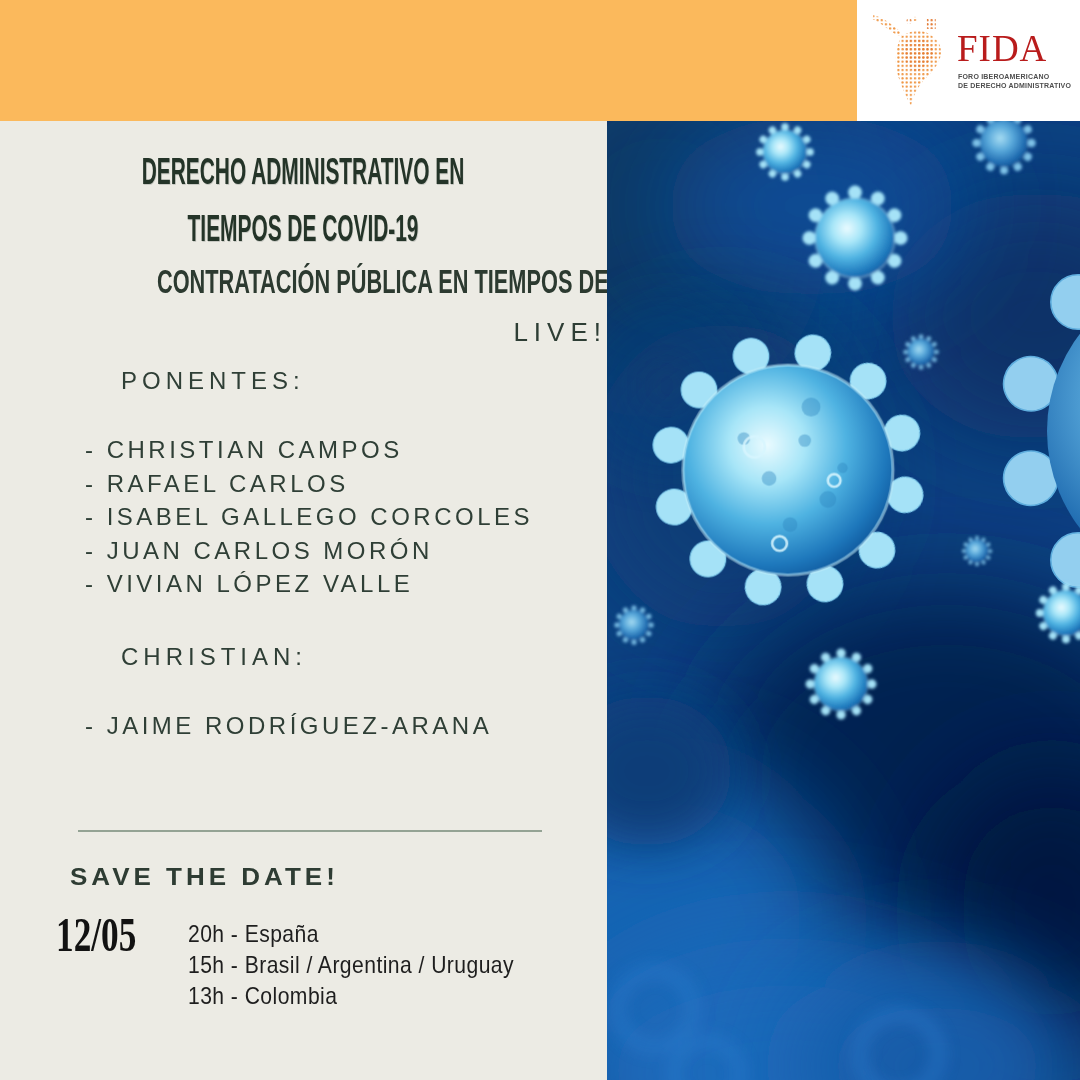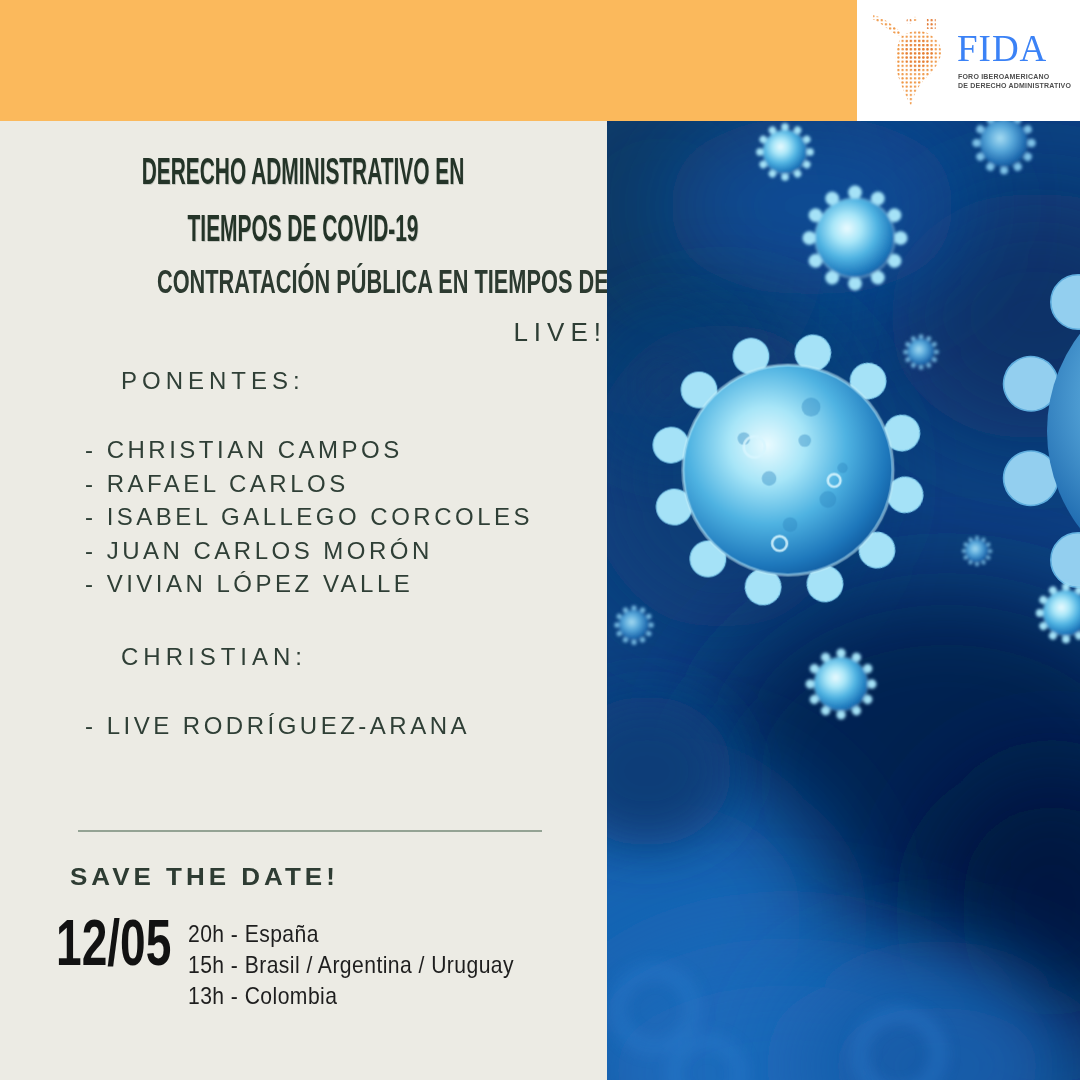--- a/index.html
+++ b/index.html
@@ -11,21 +11,21 @@
     -webkit-font-smoothing:antialiased;
   }
 
   
   .top-bar { position:absolute; left:0; top:0; width:857px; height:121px; background:#FBB95C; }
   .logo-box { position:absolute; left:857px; top:0; width:223px; height:121px; background:#FFFFFF; }
   .logo-map { position:absolute; left:14px; top:14px; width:90px; height:94px; }
   .logo-word {
     position:absolute; left:100px; top:30px; width:118px;
     font-family:"Liberation Serif", serif;
-    font-size:37px; letter-spacing:1px; color:#3b82f6; line-height:38px;
+    font-size:37px; letter-spacing:1px; color:#b91c1c; line-height:38px;
   }
   .logo-tagline {
     position:absolute; left:101px; top:72px; width:118px;
     font-size:7px; font-weight:bold; letter-spacing:.2px;
     color:#4E4E4E; line-height:9px; text-align:left; white-space:nowrap;
   }
 
   
   .panel { position:absolute; left:0; top:121px; width:607px; height:959px; }
 
@@ -65,21 +65,21 @@
   .divider { position:absolute; left:78px; top:709px; width:464px; height:2px; background:#94A394; }
 
   .save-date {
     position:absolute; left:70px; top:741px;
     font-size:26px; font-weight:bold; letter-spacing:4px; color:#2E3C33;
     transform:scaleY(.95); transform-origin:left top; white-space:nowrap;
   }
 
   .date-big {
     position:absolute; left:56px; top:785px;
-    font-size:64px; font-weight:bold; color:#121212; white-space:nowrap;
+    font-size:49px; font-weight:bold; color:#121212; white-space:nowrap;font-family:Liberation Serif, serif;
   }
   .date-big .squeeze { display:inline-block; transform:scaleX(.72); transform-origin:left; }
 
   .schedule {
     position:absolute; left:188px; top:797px;
     transform:scaleX(.88); transform-origin:left top;
   }
   .schedule .line { font-size:24px; color:#1E1E1E; line-height:31px; letter-spacing:.5px; white-space:nowrap; }
 
   
@@ -132,21 +132,21 @@
   <div class="spk-list">
     <div class="item">- CHRISTIAN CAMPOS</div>
     <div class="item">- RAFAEL CARLOS</div>
     <div class="item">- ISABEL GALLEGO CORCOLES</div>
     <div class="item">- JUAN CARLOS MORÓN</div>
     <div class="item">- VIVIAN LÓPEZ VALLE</div>
   </div>
 
   <div class="mod-heading">CHRISTIAN:</div>
   <div class="mod-list">
-    <div class="item">- LIVE RODRÍGUEZ-ARANA</div>
+    <div class="item">- JAIME RODRÍGUEZ-ARANA</div>
   </div>
 
   <div class="divider"></div>
 
   <div class="save-date">SAVE THE DATE!</div>
 
   <div class="date-big">
     <span class="squeeze">12/05</span>
   </div>
 

